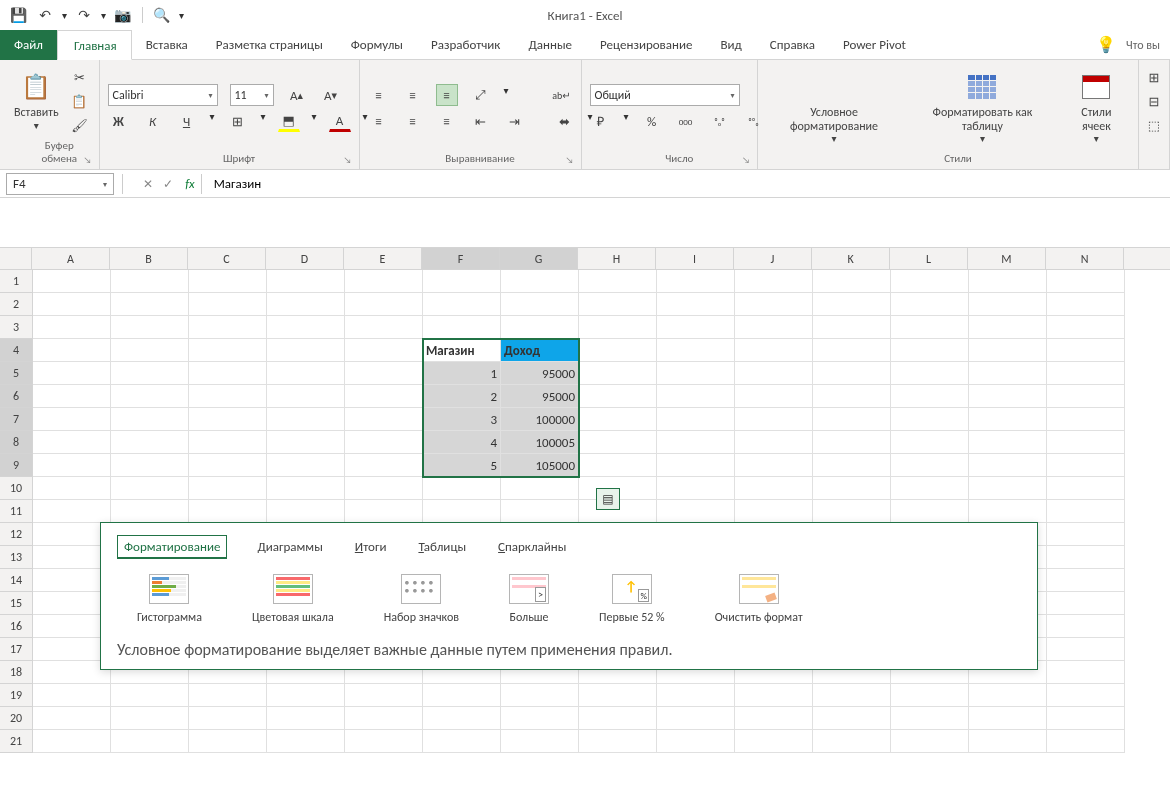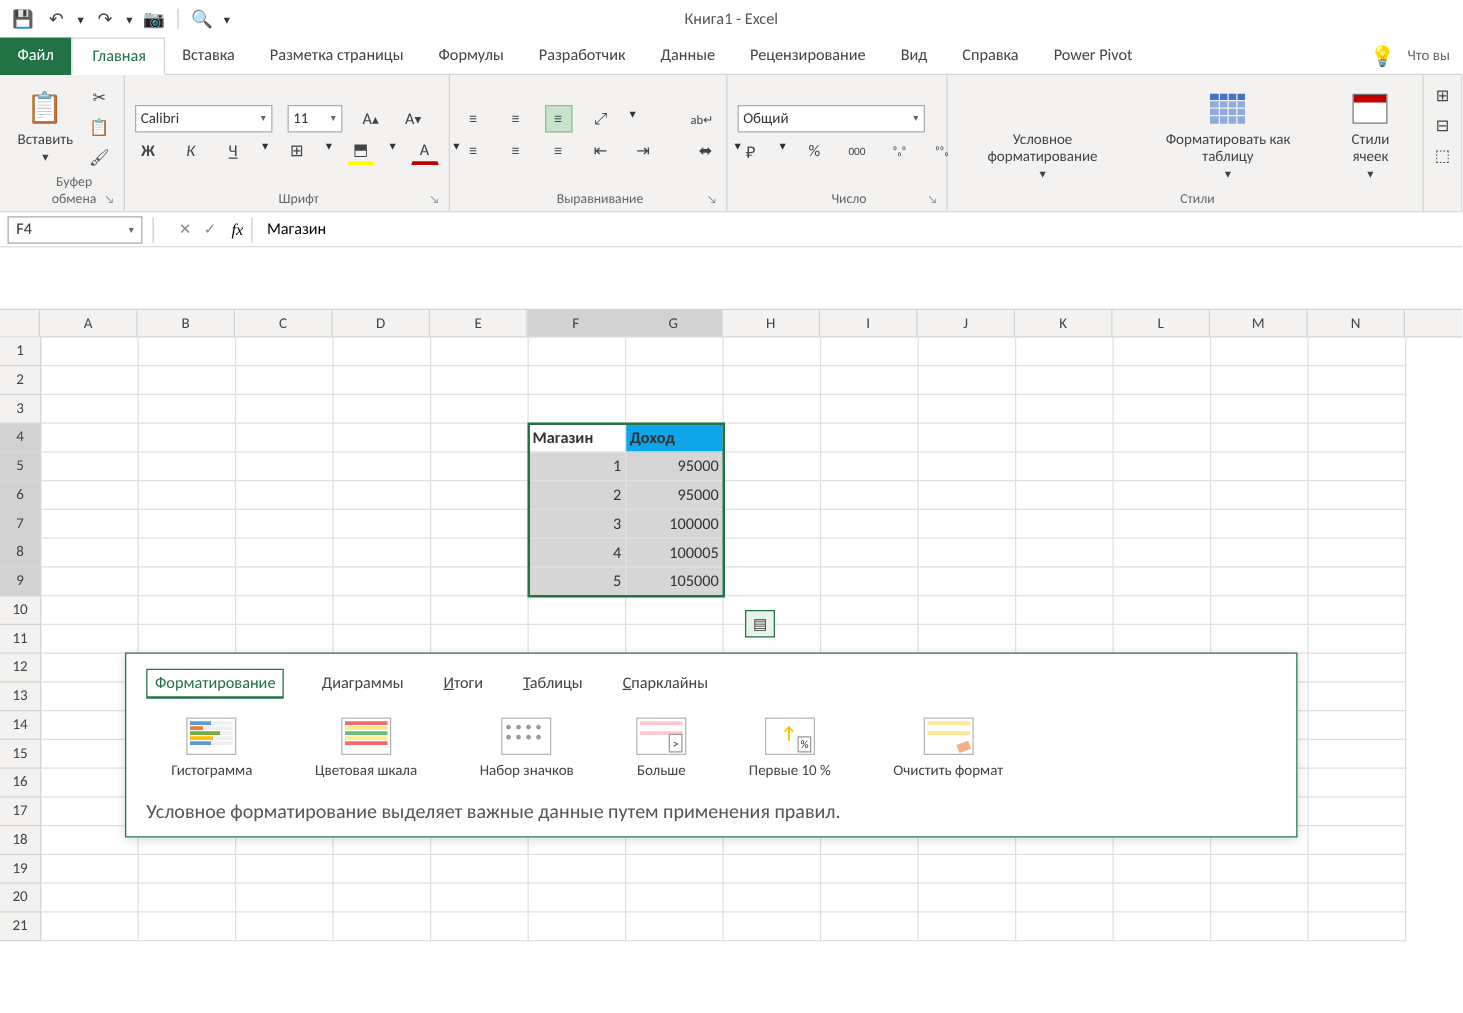--- a/index.html
+++ b/index.html
@@ -39,21 +39,21 @@
 
 .row-set { display: flex; flex-direction: column; gap: 4px; }
 .btn-row { display: flex; gap: 12px; }
 
 .num-format { width: 150px; height: 22px; border: 1px solid #ababab; background: #fff; padding: 0 4px; display: flex; align-items: center; font-size: 12px; }
 
 
 .formula-bar { height: 28px; background: #fff; border-bottom: 1px solid #d4d4d4; display: flex; align-items: center; }
 .name-box { width: 108px; height: 22px; border: 1px solid #ababab; margin-left: 6px; padding: 0 6px; display: flex; align-items: center; font-size: 13px; background: #fff; }
 .fx-btns { display: flex; gap: 10px; margin: 0 12px; color: #888; }
-.fx-lbl { font-style: italic; color: #000000; font-size: 13px; margin-right: 6px; font-family: Liberation Serif, serif; }
+.fx-lbl { font-style: italic; color: #15803d; font-size: 13px; margin-right: 6px; }
 .fx-input { flex: 1; height: 22px; padding: 0 6px; font-size: 13px; border: none; outline: none; }
 .formula-expand { height: 50px; border-bottom: 1px solid #d4d4d4; background: #fff; }
 
 
 .grid { position: relative; }
 .col-headers { display: flex; height: 22px; background: #f3f2f1; border-bottom: 1px solid #d4d4d4; }
 .select-all { width: 32px; border-right: 1px solid #d4d4d4; background: #f3f2f1; }
 .col-h { width: 78px; border-right: 1px solid #d4d4d4; text-align: center; line-height: 22px; font-size: 12px; color: #444; cursor: pointer; }
 .col-h.sel { background: #d2d2d2; }
 
@@ -757,21 +757,21 @@
         <div class="qa-item-icon greater">
             <div class="bar" style="background:#ffc7ce"></div>
             <div class="bar2" style="background:#fff"></div>
             <div class="bar3" style="background:#ffc7ce"></div>
             <div class="bar4" style="background:#fff"></div>
           </div>
         <span>Больше</span>
       </div>
       <div class="qa-item">
         <div class="qa-item-icon top"></div>
-        <span>Первые 10 %</span>
+        <span>Первые 52 %</span>
       </div>
       <div class="qa-item">
         <div class="qa-item-icon clear">
             <div class="bar" style="background:#ffe699"></div>
             <div class="bar2" style="background:#fff"></div>
             <div class="bar3" style="background:#ffe699"></div>
           </div>
         <span>Очистить формат</span>
       </div>
     </div>

